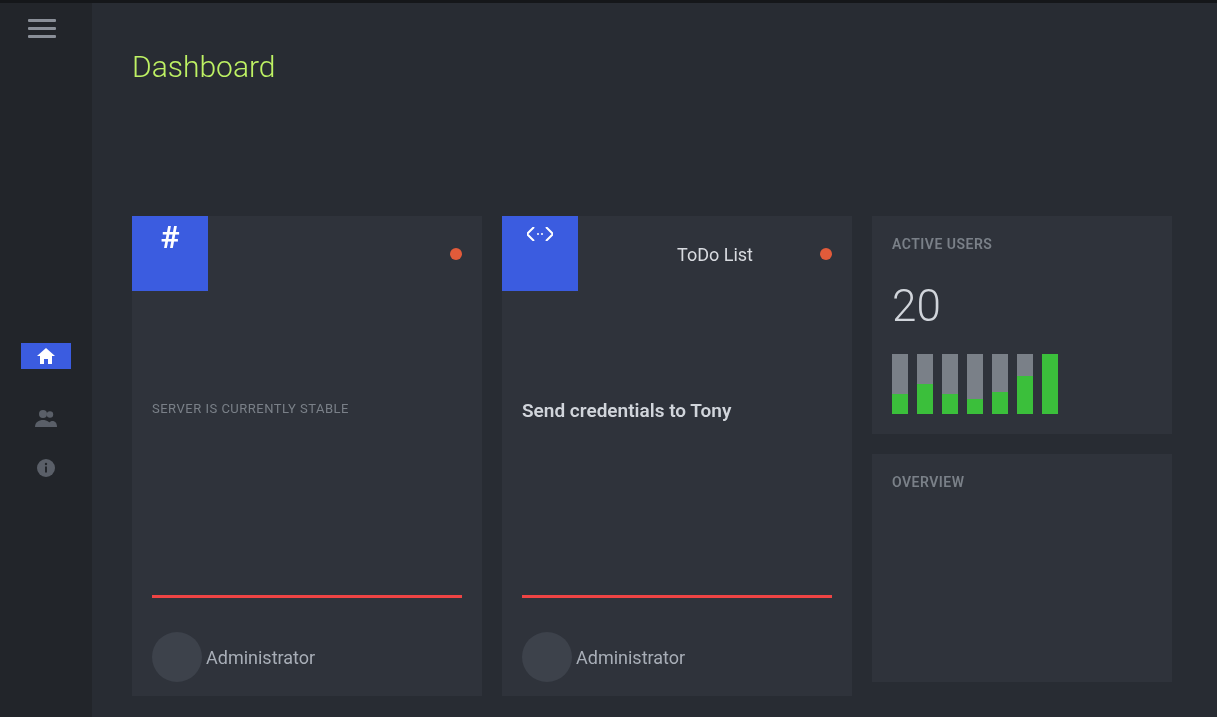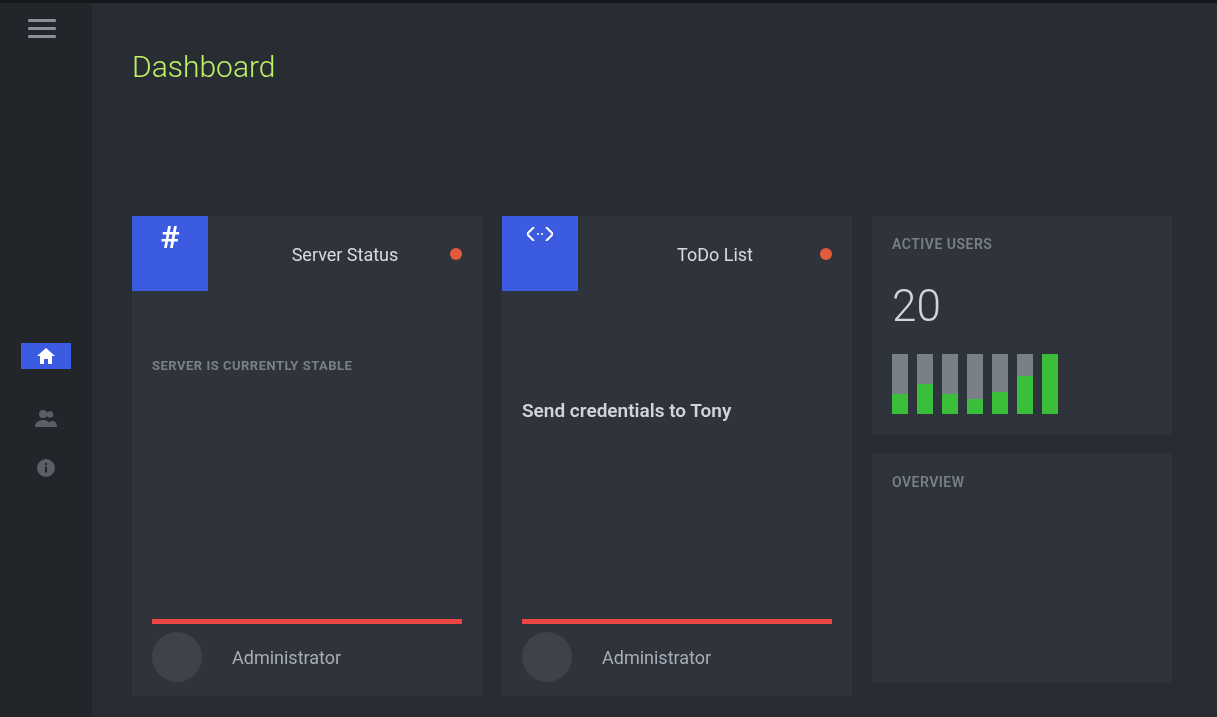--- a/index.html
+++ b/index.html
@@ -131,23 +131,23 @@
     .indicator-dot {
       position: absolute;
       top: 32px;
       right: 20px;
       width: 12px;
       height: 12px;
       border-radius: 50%;
       background: #e25b3a;
     }
     .card-subtitle {
-      margin-top: 67px;
+      margin-top: 110px;
       font-size: 13px;
-      font-weight: 700;
+      font-weight: 400;
       letter-spacing: 0.5px;
       color: #7a8088;
       text-transform: uppercase;
     }
     .card-text {
       margin-top: 10px;
       font-size: 16px;
       line-height: 1.4;
       color: #a8aeb7;
     }
@@ -158,25 +158,25 @@
       font-size: 19px;
       font-weight: 600;
       color: #d1d5db;
       margin-bottom: 20px;
     }
     .card-footer {
       position: absolute;
       bottom: 14px;
       left: 20px;
       right: 20px;
-      padding-top: 8px;
-      border-top: 5px solid #ef4444;
+      padding-top: 34px;
+      border-top: 3px solid #ef4444;
       display: flex;
       align-items: center;
-      gap: 30px;
+      gap: 4px;
     }
     .avatar {
       width: 50px;
       height: 50px;
       border-radius: 50%;
       background: #3d424b;
     }
     .author-name {
       font-size: 18px;
       color: #a8aeb7;
@@ -260,21 +260,20 @@
 
 <div class="main">
   <h1 class="page-title">Dashboard</h1>
 
   <div class="cards">
 
     <div class="col col-wide">
       <div class="card">
         <div class="card-header">
           <div class="card-icon">#</div>
-          <div class="card-title">Server Status</div>
           <div class="indicator-dot"></div>
         </div>
         <div class="card-body">
           <div class="card-subtitle">SERVER IS CURRENTLY STABLE</div>
         </div>
         <div class="card-footer">
           <div class="avatar"></div>
           <div class="author-name">Administrator</div>
         </div>
       </div>

